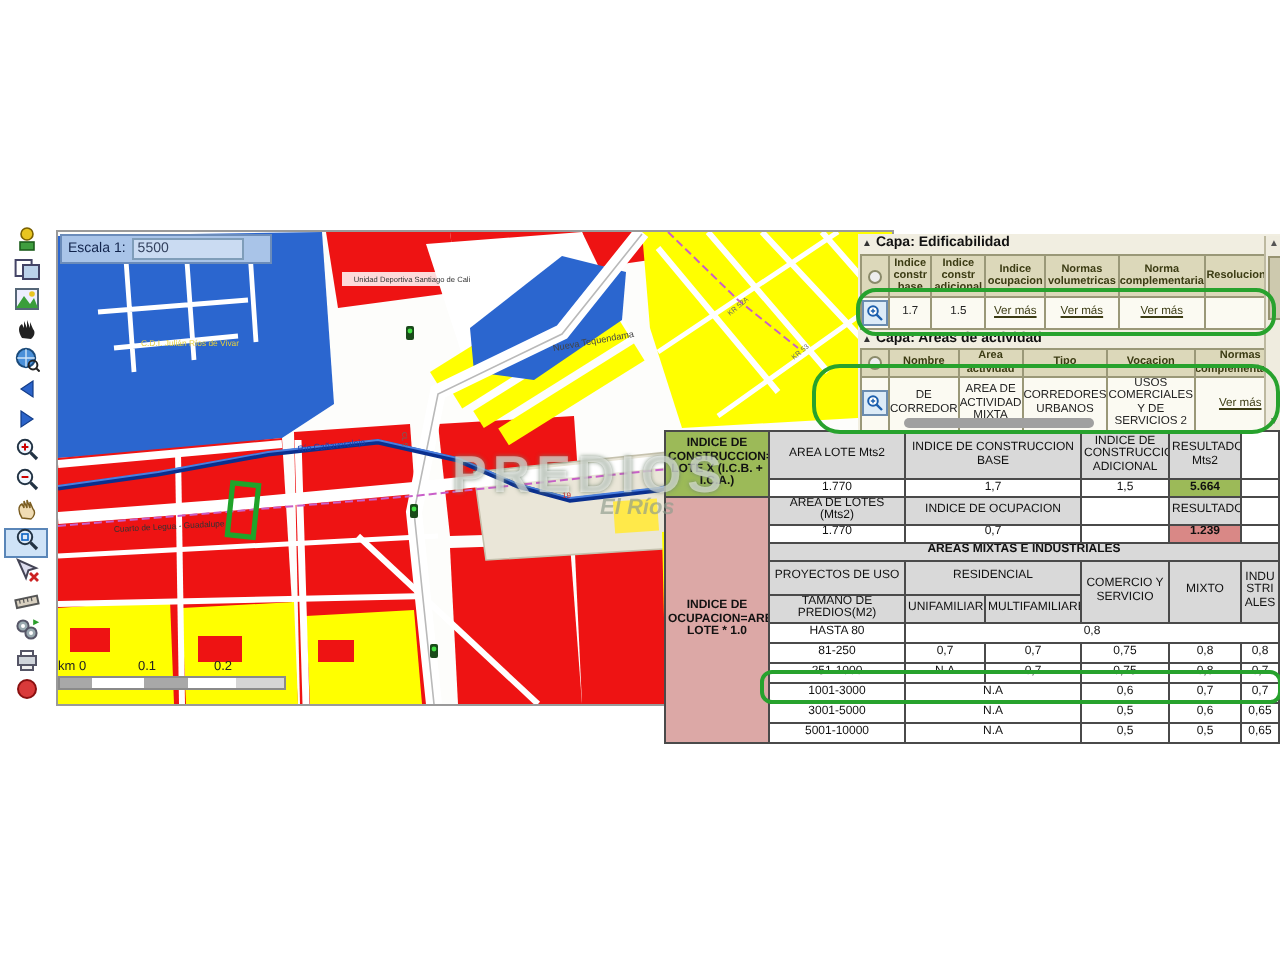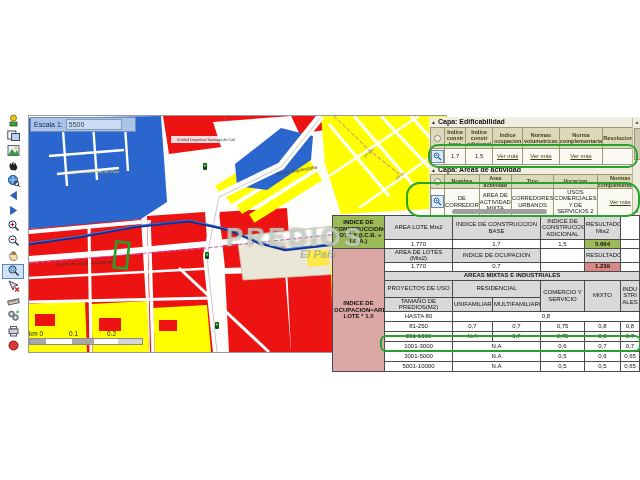--- a/index.html
+++ b/index.html
@@ -276,21 +276,21 @@
   <div class="bar">
     <i style="width:16px;background:#a8a8a8"></i>
       <i style="width:26px;background:#fff"></i>
     <i style="width:22px;background:#a8a8a8"></i>
       <i style="width:24px;background:#fff"></i>
     <i style="width:24px;background:#d5d5d5"></i>
   </div>
 </div>
 
 <div id="wm-big" class="abs">PREDIOS</div>
-<div id="wm-small" class="abs">El País</div>
+<div id="wm-small" class="abs">El Ríos</div>
 
 <div id="panel" class="abs">
 
   <div class="capahdr" style="top:0;">
     <span class="tri">▲</span>
     <span>Capa: Edificabilidad</span>
   </div>
 
   <table class="ptab" style="top:10px;">
     <colgroup>

